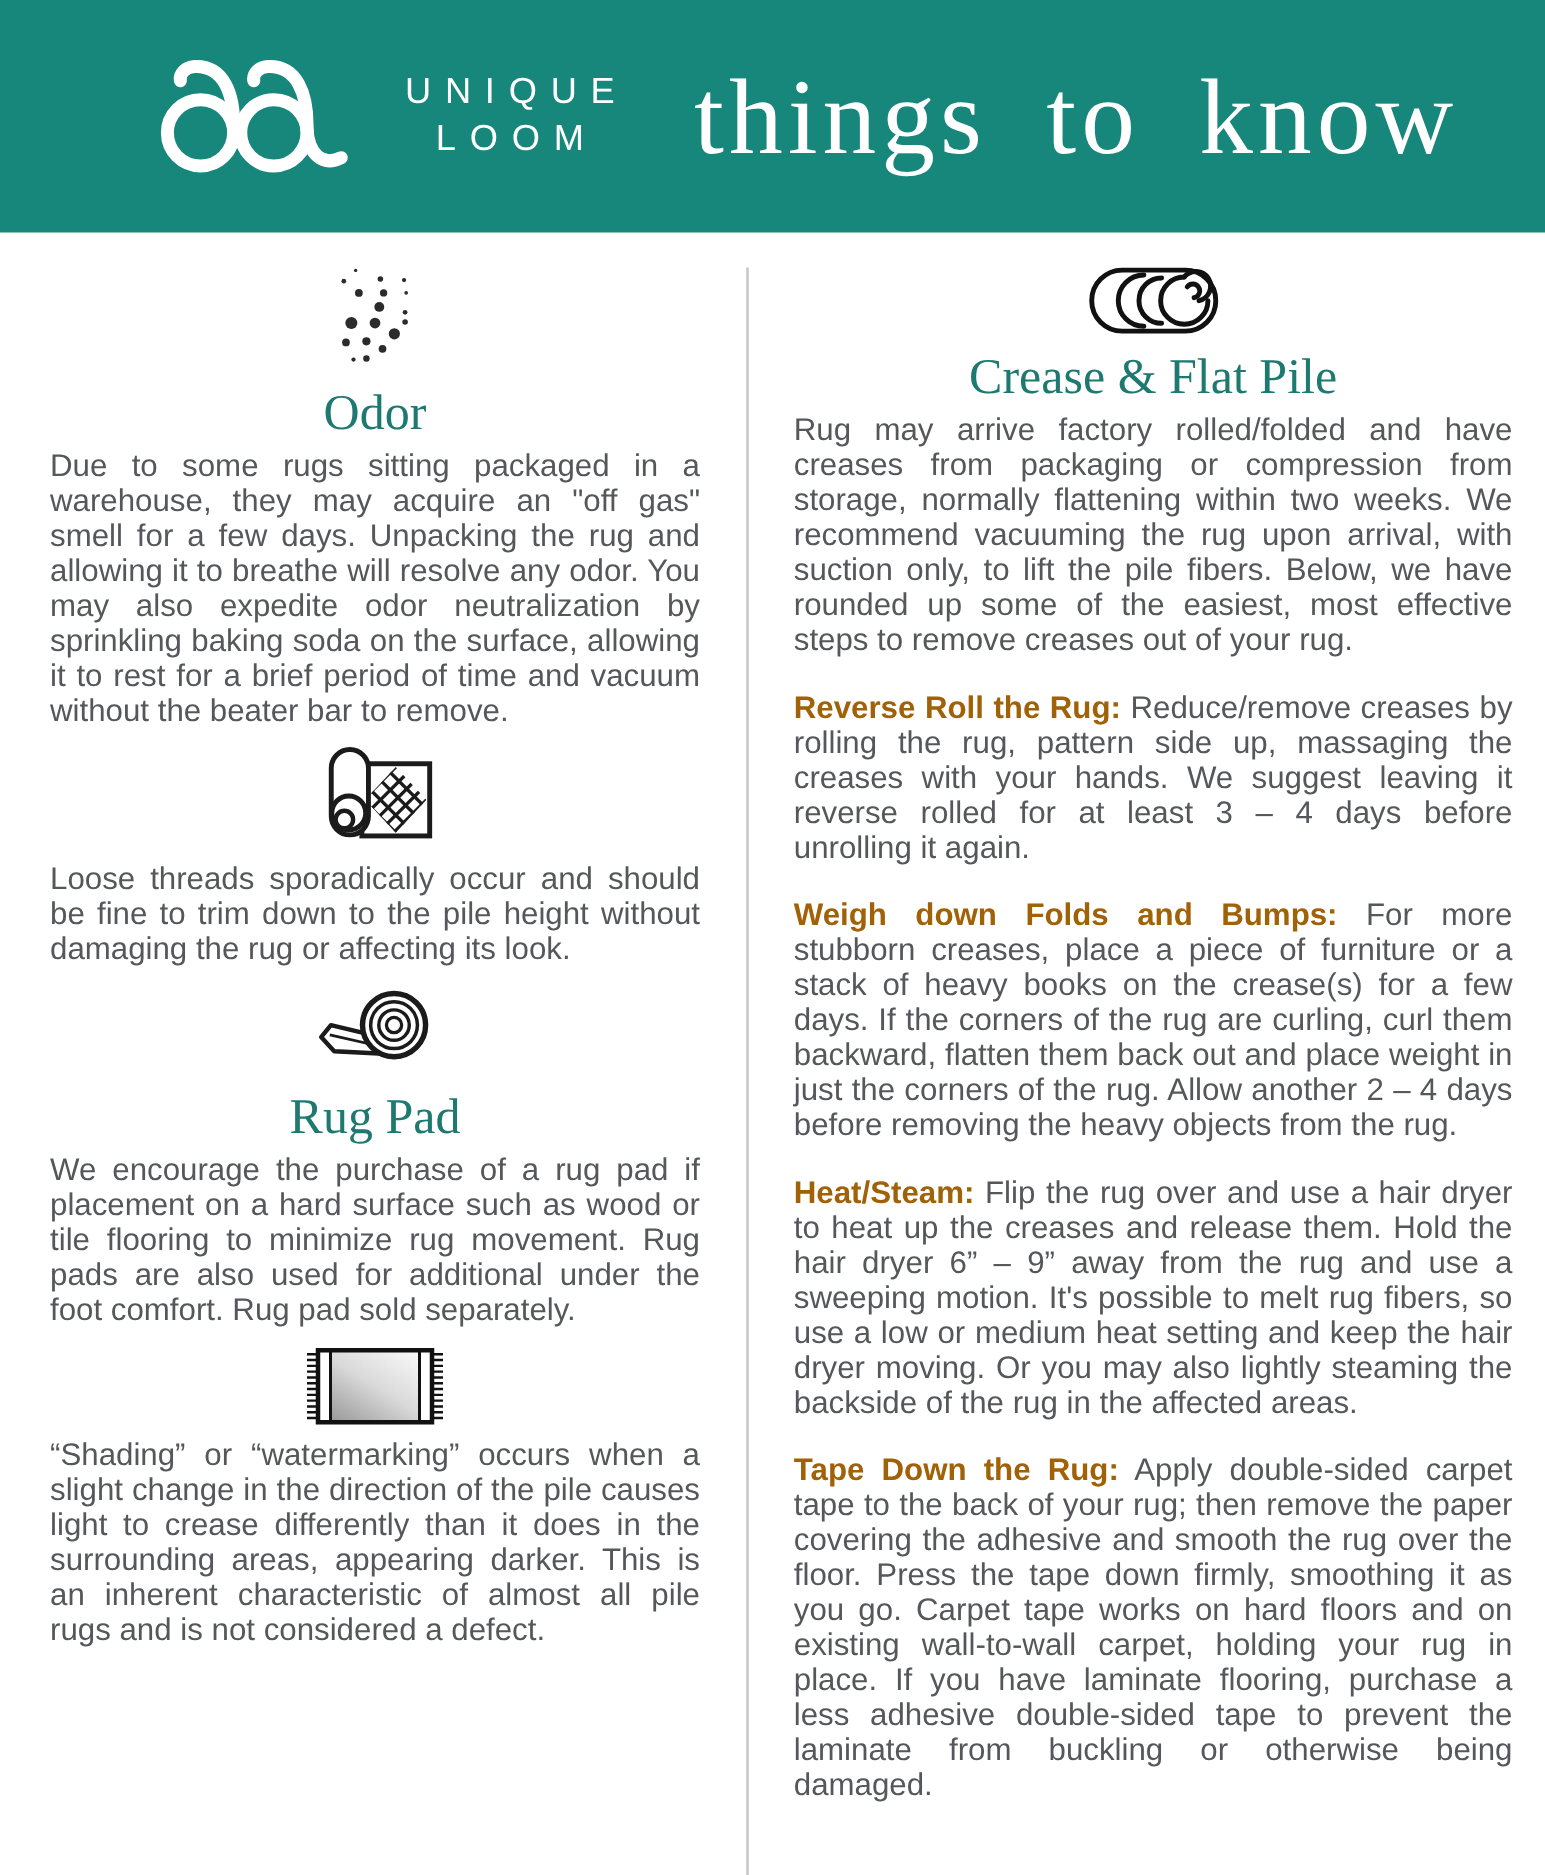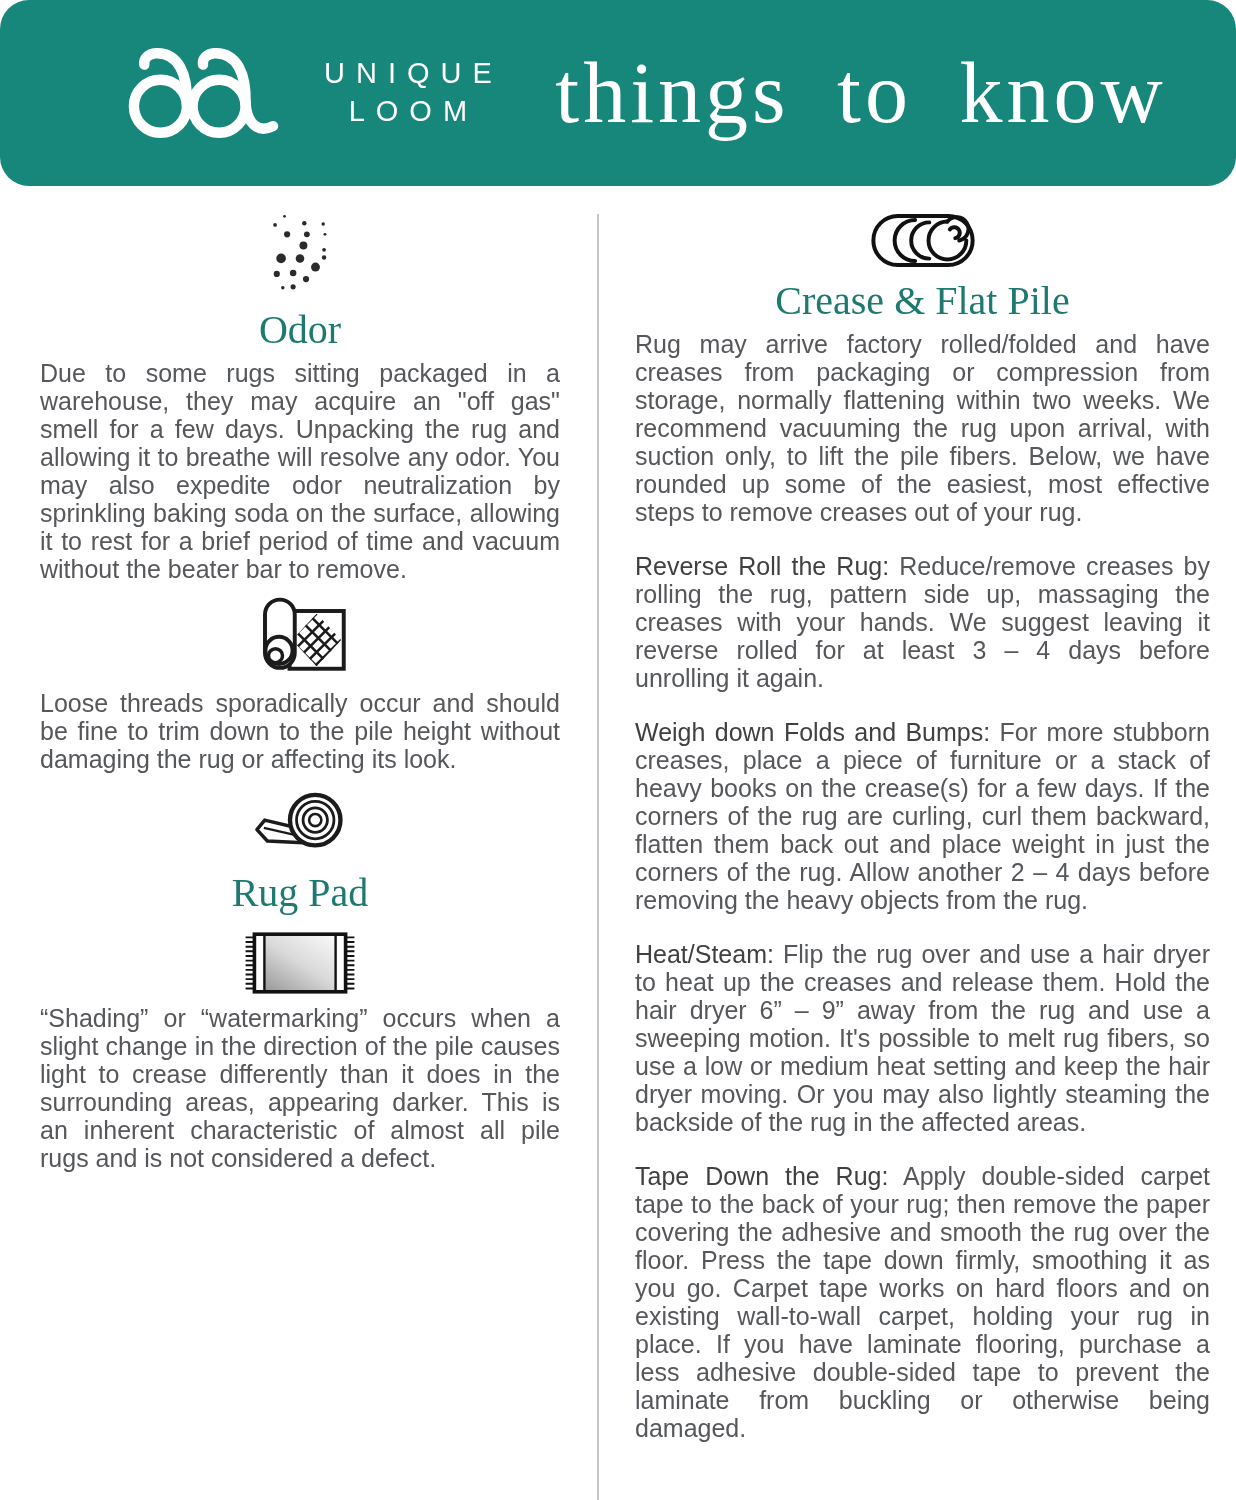--- a/index.html
+++ b/index.html
@@ -3,21 +3,21 @@
 <meta charset="utf-8">
 <style>
   html, body { margin: 0; padding: 0; background: #ffffff; }
   .page {
     width: 1236px; height: 1500px; background: #ffffff; overflow: hidden;
     font-family: "Liberation Sans", sans-serif; position: relative;
   }
   
   .header {
     height: 186px; background: #17867B; display: flex; align-items: center;
-    padding-left: 108px; box-sizing: border-box; border-radius: 29px;
+    padding-left: 108px; box-sizing: border-box;
   }
   .logo { display: flex; align-items: center; gap: 26px; }
   .brand-text {
     color: #ffffff; font-size: 29px; letter-spacing: 11px;
     line-height: 1.3; text-align: center; font-weight: 400;
   }
   .page-title {
     flex: 1; text-align: center; color: #ffffff; margin: 0; padding-right: 17px;
     font-family: "Liberation Serif", serif; font-weight: 400;
     font-size: 86px; letter-spacing: 4px; word-spacing: 22px;
@@ -35,21 +35,21 @@
   .icon-wrap { display: flex; justify-content: center; margin: 10px 0 8px; }
   .section-heading {
     font-family: "Liberation Serif", serif; color: #1E7A70; font-size: 40px;
     font-weight: 400; text-align: center; margin: 0 0 6px;
   }
   .section-body, .tip {
     color: #55575A; font-size: 25px; line-height: 28px;
     text-align: justify; margin: 0;
   }
   .tip { margin-top: 26px; }
-  .tip-label { font-weight: 400; color: #404040; margin-top: 16px; }
+  .tip-label { font-weight: 700; color: #a16207; margin-top: 16px; }
   svg { display: block; }
 </style>
 </head>
 <body>
 
 <div class="page">
 
   <header class="header">
     <div class="logo">
       <svg width="190" height="106" viewBox="0 0 200 112" aria-hidden="true">
@@ -133,20 +133,21 @@
               <path d="M 62 50 L 12 38 L 3 49 L 15 62 L 74 65 L 74 52 Z" fill="#ffffff" stroke-width="4"></path>
               <path d="M 11 47 L 64 59" fill="none" stroke-width="2.5"></path>
               <circle cx="70" cy="38" r="29" fill="#ffffff" stroke-width="5"></circle>
               <circle cx="70" cy="38" r="21.5" fill="#ffffff" stroke-width="3.2"></circle>
               <circle cx="70" cy="38" r="14" fill="#ffffff" stroke-width="3.2"></circle>
               <circle cx="70" cy="38" r="7" fill="#ffffff" stroke-width="3"></circle>
             </g>
           </svg>
         </div>
         <h2 class="section-heading">Rug Pad</h2>
+        <p class="section-body">We encourage the purchase of a rug pad if placement on a hard surface such as wood or tile flooring to minimize rug movement. Rug pads are also used for additional under the foot comfort. Rug pad sold separately.</p>
       </section>
 
       <section class="info-section">
         <div class="icon-wrap">
           <svg width="112" height="66" viewBox="0 0 140 82" aria-hidden="true">
             <defs>
               <linearGradient id="shadeg" x1="0" y1="1" x2="1" y2="0">
                 <stop offset="0" stop-color="#8f8f8f"></stop>
                 <stop offset="0.5" stop-color="#d9d9d9"></stop>
                 <stop offset="1" stop-color="#ffffff"></stop>

